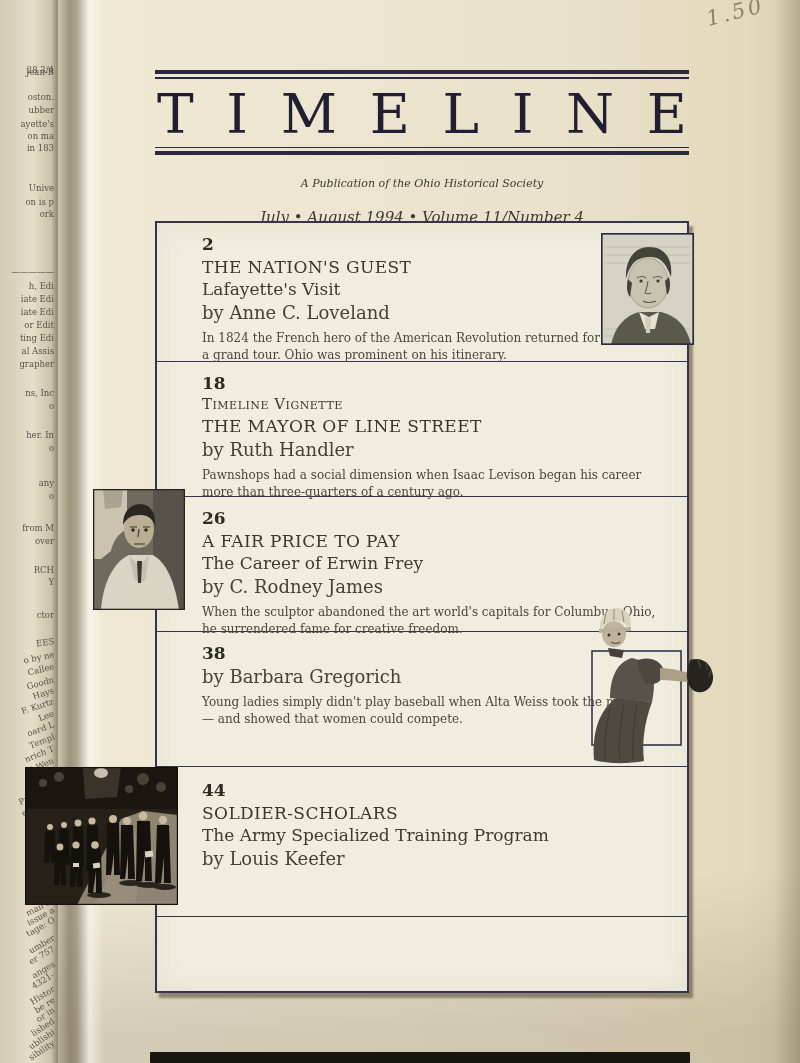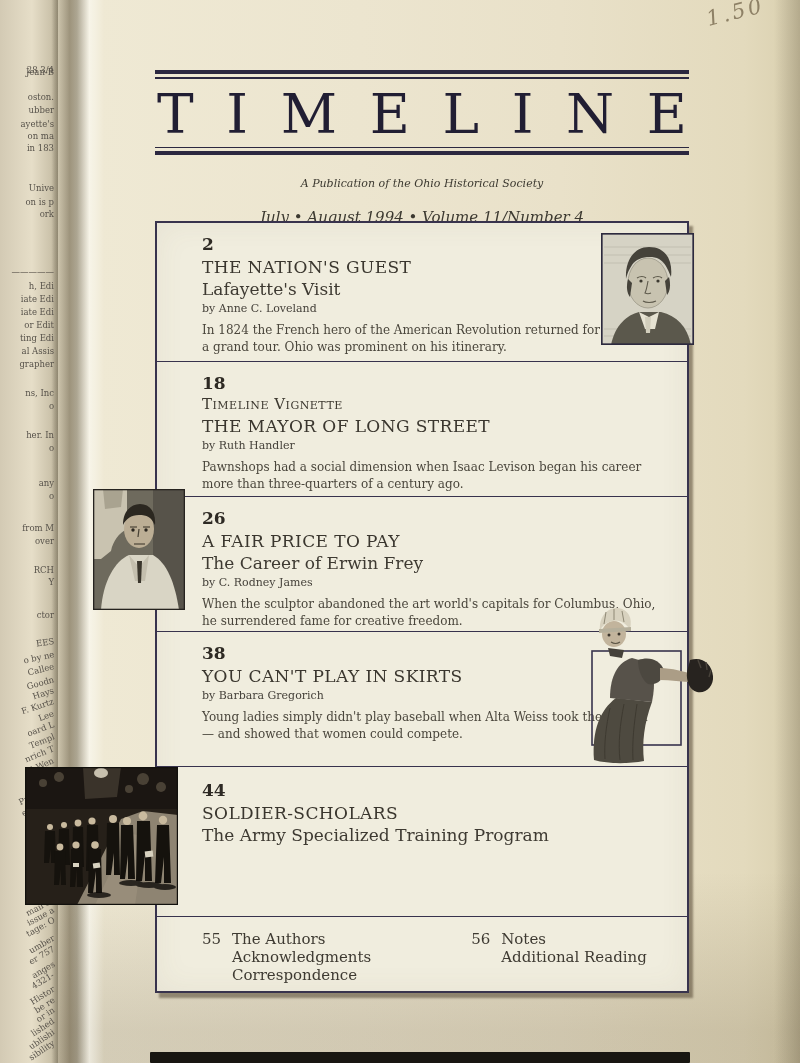--- a/index.html
+++ b/index.html
@@ -38,21 +38,21 @@
   .entry.e1{height:139px;}
   .entry.e2{height:135px;}
   .entry.e3{height:135px;}
   .entry.e4{height:135px;}
   .entry.e5{height:150px;padding-top:13px;}
   .enum{font-size:17px;font-weight:bold;color:#2e2a24;}
   .ekicker{font-variant:small-caps;font-size:15px;letter-spacing:.5px;color:#3c382f;margin-top:2px;}
   .ekicker:empty,.esub:empty{display:none;}
   .etitle{font-size:17px;letter-spacing:.4px;color:#3a362e;margin-top:3px;}
   .esub{font-size:17px;color:#3e3a32;margin-top:2px;}
-  .ebyline{font-size:11px;color:#45413a;margin-top:3px;}
+  .ebyline{font-size:18px;color:#45413a;margin-top:3px;}
   .edesc{font-size:12px;line-height:17px;color:#4a463c;margin-top:7px;}
   .e1 .edesc{max-width:400px;}
   .e2 .edesc{max-width:472px;}
   .e3 .edesc{max-width:472px;}
   .e4 .edesc{max-width:452px;}
   .e5 .edesc{max-width:468px;}
   
   .toc-footer{box-sizing:border-box;height:76px;display:flex;padding:13px 0 0 45px;}
   .fcol{display:flex;font-size:15px;color:#3e3a32;}
   .fcol .fnum{width:30px;font-size:15px;color:#3e3a32;}
@@ -169,63 +169,46 @@
       <div class="enum">2</div>
       <div class="etitle">THE NATION'S GUEST</div>
       <div class="esub">Lafayette's Visit</div>
       <div class="ebyline">by Anne C. Loveland</div>
       <div class="edesc">In 1824 the French hero of the American Revolution returned for a grand tour.  Ohio was prominent on his itinerary.</div>
     </section>
 
     <section class="entry e2">
       <div class="enum">18</div>
       <div class="ekicker">Timeline Vignette</div>
-      <div class="etitle">THE MAYOR OF LONG STREET</div>
+      <div class="etitle">THE MAYOR OF LINE STREET</div>
       <div class="ebyline">by Ruth Handler</div>
       <div class="edesc">Pawnshops had a social dimension when Isaac Levison began his career more than three-quarters of a century ago.</div>
     </section>
 
     <section class="entry e3">
       <div class="enum">26</div>
       <div class="etitle">A FAIR PRICE TO PAY</div>
       <div class="esub">The Career of Erwin Frey</div>
       <div class="ebyline">by C. Rodney James</div>
       <div class="edesc">When the sculptor abandoned the art world's capitals for Columbus, Ohio, he surrendered fame for creative freedom.</div>
     </section>
 
     <section class="entry e4">
       <div class="enum">38</div>
-      <div class="etitle">YOU CAN'T PLAY IN SKIRTS</div>
       <div class="ebyline">by Barbara Gregorich</div>
       <div class="edesc">Young ladies simply didn't play baseball when Alta Weiss took the mound — and showed that women could compete.</div>
     </section>
 
     <section class="entry e5">
       <div class="enum">44</div>
       <div class="etitle">SOLDIER-SCHOLARS</div>
       <div class="esub">The Army Specialized Training Program</div>
-    </section>
-
-    <section class="toc-footer">
-      <div class="fcol c1">
-        <div class="fnum">55</div>
-        <div class="flines">
-          <div>The Authors</div>
-          <div>Acknowledgments</div>
-          <div>Correspondence</div>
-        </div>
-      </div>
-      <div class="fcol c2">
-        <div class="fnum">56</div>
-        <div class="flines">
-          <div>Notes</div>
-          <div>Additional Reading</div>
-        </div>
-      </div>
-    </section>
+      <div class="ebyline">by Louis Keefer</div>
+    </section>
+
   </main>
 
   <div class="img portrait">
     <svg width="93" height="112" viewBox="0 0 93 112">
       <rect x="0" y="0" width="93" height="112" fill="#d6d3c5"></rect>
       <g stroke="#8b887a" stroke-width="0.6" opacity="0.45">
         <line x1="3" y1="14" x2="90" y2="14"></line>
           <line x1="3" y1="22" x2="90" y2="22"></line>
         <line x1="3" y1="30" x2="90" y2="30"></line>
           <line x1="3" y1="96" x2="90" y2="96"></line>

